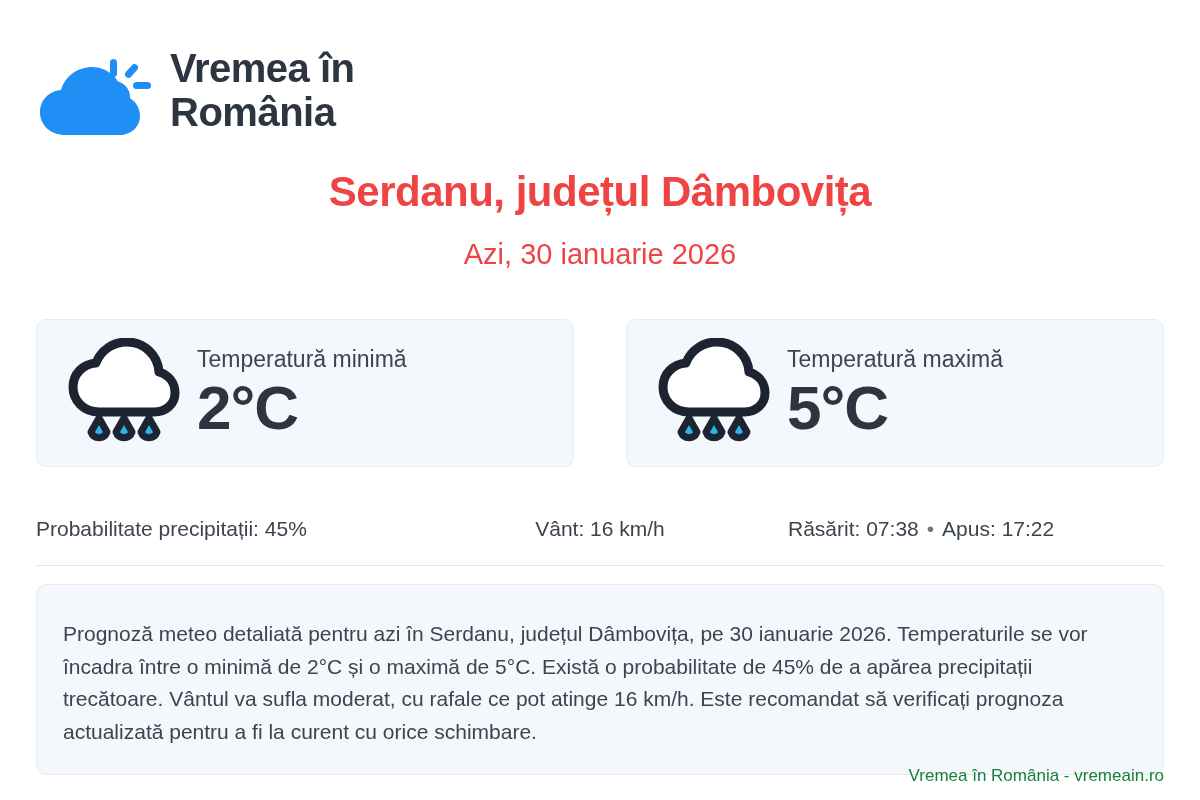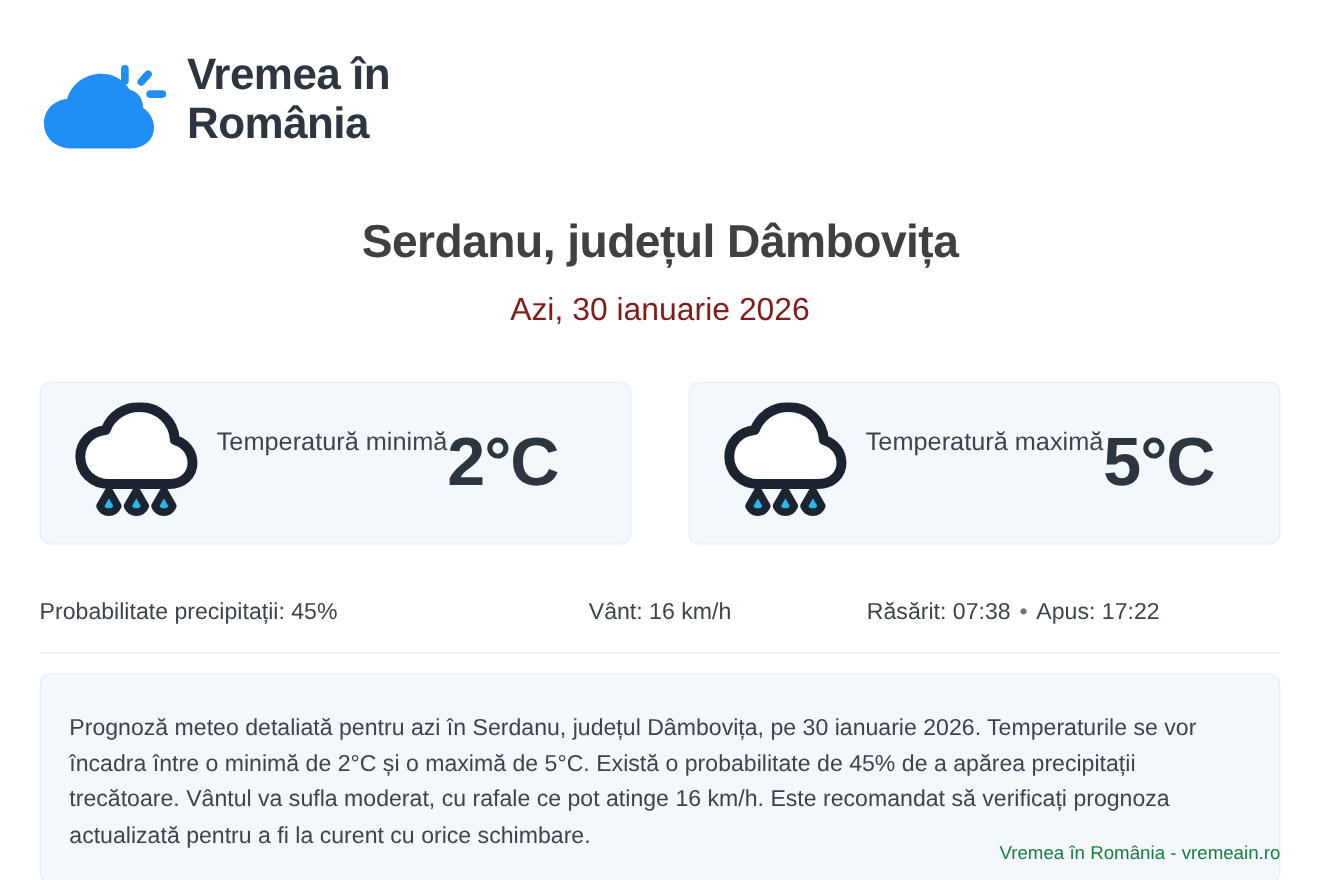--- a/index.html
+++ b/index.html
@@ -44,28 +44,28 @@
     color: #2d3540;
     letter-spacing: -0.5px;
     max-width: 300px;
   }
 
   
   .location-title {
     text-align: center;
     font-size: 42px;
     font-weight: bold;
-    color: #404040;
-    margin-top: 76px;
+    color: #ef4444;
+    margin-top: 48px;
     letter-spacing: -0.5px;
   }
   .date-sub {
     text-align: center;
     font-size: 29px;
-    color: #7f1d1d;
+    color: #ef4444;
     margin-top: 22px;
     font-weight: normal;
   }
 
   
   .temp-row {
     display: flex;
     gap: 52px;
     margin-top: 48px;
   }
@@ -82,21 +82,21 @@
   }
   .temp-icon {
     width: 120px;
     height: 110px;
     flex: 0 0 120px;
     position: relative;
   }
   .temp-text {
     margin-left: 14px;
     display: flex;
-    flex-direction: row;
+    flex-direction: column;
     justify-content: center;
   }
   .temp-label {
     font-size: 23px;
     color: #3c4450;
     margin-bottom: 2px;
   }
   .temp-value {
     font-size: 62px;
     font-weight: bold;

